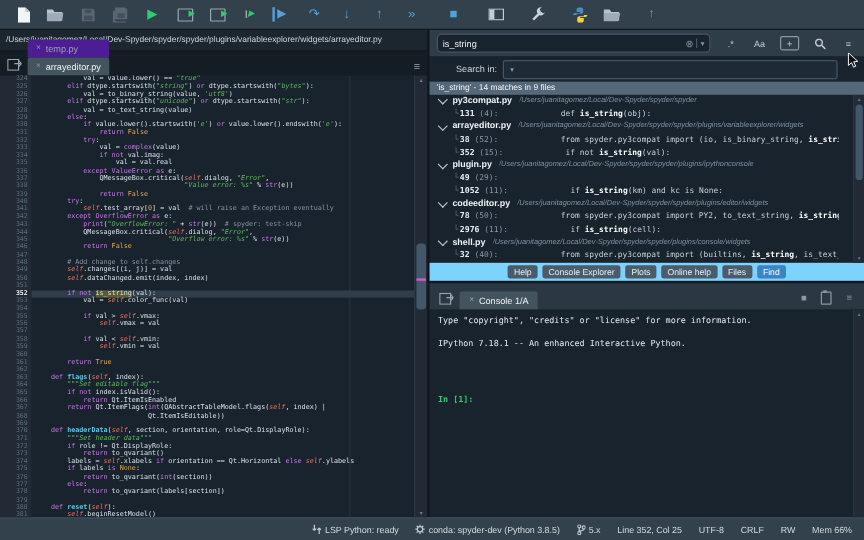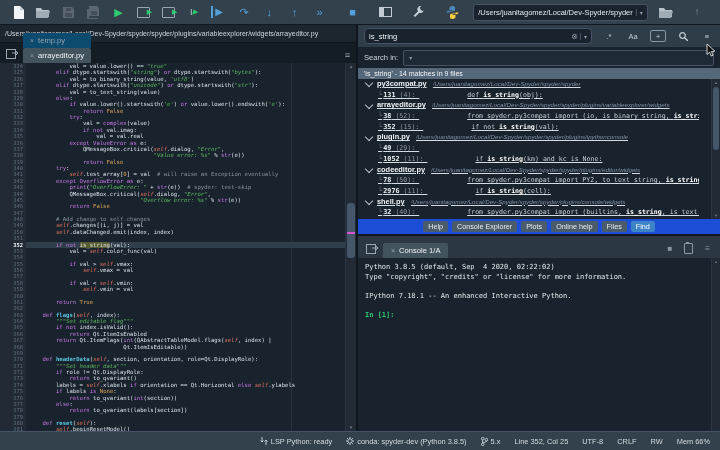--- a/index.html
+++ b/index.html
@@ -22,21 +22,21 @@
   .path-combo .pv{flex:1;font-size:7.5px;color:#e2e8ee;white-space:nowrap;overflow:hidden;}
   .path-combo .caret{color:#8a98a5;font-size:6px;border-left:1px solid #455364;padding-left:3px;}
   
   .main{flex:1;display:flex;min-height:0;}
   .left-pane{width:356px;flex:0 0 356px;display:flex;flex-direction:column;border-right:2px solid #0f161d;}
   .breadcrumb{height:17px;background:#1c262f;border-bottom:1px solid #0f161d;display:flex;align-items:center;
               padding:0 5px;font-size:7px;color:#cdd5dc;white-space:nowrap;overflow:hidden;}
   .etabbar{height:20px;background:#141c24;display:flex;align-items:flex-end;padding:0 2px;flex:0 0 auto;}
   .tab-browse{width:16px;height:14px;margin:0 3px 2px 2px;display:flex;align-items:center;justify-content:center;}
   .etab{height:15px;display:flex;align-items:center;padding:0 7px;margin-right:1px;border-radius:2px 2px 0 0;
-        font-size:7.6px;background:#0c4a6e;color:#97a4ae;}
+        font-size:7.6px;background:#4c1d95;color:#97a4ae;}
   .etab.active{background:#45566366;background:#44545f;color:#f0f4f7;}
   .etab .x{margin-right:4px;font-size:7px;color:#8a98a5;}
   .etab-menu{margin-left:auto;margin-bottom:3px;color:#9aa7b2;font-size:9px;padding:0 4px;}
   
   .editor{flex:1;display:flex;min-height:0;background:#19232D;position:relative;}
   .gutter{width:26px;flex:0 0 26px;background:#222B35;text-align:right;padding-right:3px;box-sizing:border-box;}
   .gutter div{height:6.38px;line-height:6.38px;font:5.4px "DejaVu Sans Mono",monospace;color:#5d6d7c;}
   .gutter div.cur{color:#f2f6f9;font-weight:bold;}
   .code{flex:1;position:relative;overflow:hidden;}
   .edge{position:absolute;left:265px;top:0;bottom:0;width:1px;background:#28323d;}
@@ -59,60 +59,60 @@
   .search-row{height:22px;background:#2f3d49;display:flex;align-items:center;padding:0 6px;gap:4px;}
   .search-box{width:280px;height:14px;background:#19232D;border:1px solid #455364;border-radius:4px;
               display:flex;align-items:center;padding:0 4px;}
   .search-box input{flex:1;background:transparent;border:none;outline:none;color:#eef2f6;
                     font-size:7.6px;font-family:"Liberation Sans",sans-serif;padding:0;}
   .sb-clear{color:#8a98a5;font-size:8px;padding:0 2px;}
   .sb-caret{color:#8a98a5;font-size:6px;border-left:1px solid #455364;padding-left:3px;}
   .s-ico{min-width:14px;height:14px;display:flex;align-items:center;justify-content:center;
          color:#c3ccd4;font-size:7.5px;margin-left:6px;}
   .s-ico.boxed{border:1px solid #8a98a5;border-radius:2px;width:12px;height:10px;font-size:8px;line-height:9px;}
-  .searchin-row{height:21px;display:flex;align-items:center;padding:0 6px;gap:5px;background:#19232D;}
+  .searchin-row{height:21px;display:flex;align-items:center;padding:0 22px;gap:5px;background:#19232D;}
   .searchin-row .lbl{font-size:7.6px;color:#cdd5dc;}
   .si-combo{flex:1;height:14px;background:#1e2a35;border:1px solid #455364;border-radius:2px;
             display:flex;align-items:center;padding:0 5px;}
   .si-combo .val{flex:1;font-size:7.6px;color:#e2e8ee;}
   .si-combo .caret{color:#8a98a5;font-size:6px;}
   .summary{height:11px;line-height:11px;background:#54687A;color:#f2f6f9;font-size:7px;
            padding:0 6px;white-space:nowrap;overflow:hidden;}
-  .results{flex:1;position:relative;overflow:hidden;padding-right:21px;text-decoration:underline;}
+  .results{flex:1;position:relative;overflow:hidden;padding-right:21px;}
   .f-row{height:10.7px;line-height:10.7px;display:flex;align-items:center;padding-left:8px;white-space:nowrap;overflow:hidden;}
   .chev{width:5px;height:5px;border-left:1px solid #b6c0c9;border-bottom:1px solid #b6c0c9;
         transform:rotate(-45deg);margin:-2px 5px 0 0;flex:0 0 5px;}
   .fname{font-size:7.4px;font-weight:bold;color:#eef2f6;margin-right:6px;}
   .fpath{font-size:6.2px;font-style:italic;color:#7f90a2;overflow:hidden;text-overflow:ellipsis;}
   .m-row{height:10.7px;line-height:10.7px;display:flex;align-items:center;padding-left:20px;white-space:pre;overflow:hidden;}
   .elbow{color:#5d6d7c;font-size:7px;margin-right:1px;font-family:"DejaVu Sans Mono",monospace;}
   .mline{font-size:6.8px;font-weight:bold;color:#e8eef3;font-family:"DejaVu Sans Mono",monospace;}
   .mcol{font-size:6.6px;color:#8b98a5;font-family:"DejaVu Sans Mono",monospace;}
   .mcode{font-size:6.6px;color:#c7d0d9;font-family:"DejaVu Sans Mono",monospace;margin-left:48px;}
   .mcode b{color:#ffffff;}
   .r-scroll{position:absolute;top:0;right:0;bottom:0;width:8px;background:#222B35;border-left:1px solid #2a3643;}
   .r-scroll .up,.r-scroll .dn{position:absolute;left:0;right:0;text-align:center;font-size:4px;color:#6b7b88;}
   .r-scroll .up{top:1px;}.r-scroll .dn{bottom:1px;}
   .r-scroll .handle{position:absolute;left:1px;right:1px;top:8px;height:45%;background:#44566a;border-radius:3px;}
-  .pane-tabs{height:15px;flex:0 0 15px;background:#1d4ed8;display:flex;align-items:center;justify-content:center;gap:4px;}
+  .pane-tabs{height:15px;flex:0 0 15px;background:#7dd3fc;display:flex;align-items:center;justify-content:center;gap:4px;}
   .ptab{height:11px;line-height:11px;padding:0 5px;border-radius:2px;background:#4a5c6c;color:#e8ecef;font-size:7.2px;}
   .ptab.active{background:#3d84c6;color:#ffffff;}
   
   .console-pane{flex:1;display:flex;flex-direction:column;min-height:0;}
   .ctabbar{height:22px;flex:0 0 22px;background:#2b3843;display:flex;align-items:flex-end;padding:0 4px;}
   .ctab{height:15px;display:flex;align-items:center;padding:0 8px;border-radius:2px 2px 0 0;
         background:#44545f;color:#eef2f6;font-size:7.6px;margin-bottom:0;}
   .ctab .x{margin-right:4px;font-size:7px;color:#9aa7b2;}
   .c-icons{margin-left:auto;display:flex;align-items:center;gap:12px;margin-bottom:4px;padding-right:6px;}
   .c-ico{color:#8a98a5;font-size:8px;display:flex;align-items:center;}
   .clipboard{width:7px;height:9px;border:1px solid #8a98a5;border-radius:1px;position:relative;}
   .clipboard::before{content:"";position:absolute;left:1px;top:-2px;width:3px;height:2px;background:#8a98a5;}
   .console-body{flex:1;background:#19232D;position:relative;padding:5px 12px 0 7px;overflow:hidden;}
   .con-line{font:7px "DejaVu Sans Mono",monospace;line-height:9.5px;color:#e4e9ee;white-space:pre;}
-  .con-prompt{font:bold 7px "DejaVu Sans Mono",monospace;line-height:9.5px;color:#2ecc71;white-space:pre;}
+  .con-prompt{font:bold 7px "DejaVu Sans Mono",monospace;line-height:9.5px;color:#2ecc71;white-space:pre;margin-top:28px;}
   .c-scroll{position:absolute;top:0;right:0;bottom:0;width:8px;background:#222B35;border-left:1px solid #2a3643;}
   .c-scroll .up{position:absolute;top:1px;left:0;right:0;text-align:center;font-size:4px;color:#6b7b88;}
   
   .statusbar{height:18px;flex:0 0 18px;background:#32414B;border-top:1px solid #455364;
              display:flex;align-items:center;justify-content:flex-end;gap:14px;padding:0 10px;}
   .st-item{display:flex;align-items:center;gap:3px;font-size:7.4px;color:#d5dce2;white-space:nowrap;}
   .st-item svg{display:block;}
   
   .cursor{position:absolute;left:706px;top:44px;z-index:99;}
 </style>
@@ -181,24 +181,20 @@
       <svg width="13" height="13" viewBox="0 0 13 13">
           <path d="M12 3.5a3.4 3.4 0 0 1-4.6 3.2L3 11.1 1.6 9.7l4.4-4.4A3.4 3.4 0 0 1 9.4 0l-1.7 1.7 1.2 2.4 2.4 1.2z" fill="#c8d1d9"></path>
         </svg>
     </span>
     <span class="tb-ico" style="margin-left:8px;">
       <svg width="13" height="13" viewBox="0 0 13 13">
           <path d="M6.5 0c-2.5 0-3 1.2-3 2.2V4h3v.8H2.2C1 4.8.5 6 .5 6.5h3V5.5h3.5c1.3 0 2-.8 2-2V2C9 .8 8.3 0 6.5 0z" fill="#4b8bbe"></path>
           <path d="M6.5 13c2.5 0 3-1.2 3-2.2V9h-3v-.8h4.3c1.2 0 1.7-1.2 1.7-1.7h-3v1h-3.5c-1.3 0-2 .8-2 2v1.5C4 12.2 4.7 13 6.5 13z" fill="#f7ce3e"></path>
         </svg>
     </span>
-    <div class="path-combo">
-      <span class="pv">/Users/juanitagomez/Local/Dev-Spyder/spyder</span>
-      <span class="caret">▾</span>
-    </div>
     <span class="tb-ico">
       <svg width="14" height="11" viewBox="0 0 14 11">
           <path d="M0 1h5l1.5 2H13v7H0z" fill="#b9c3cc"></path>
           <path d="M0 4h14l-2 7H0z" fill="#9fabb5"></path>
         </svg>
     </span>
     <span class="tb-ico g-gray" style="margin-left:6px;font-size:10px;">↑</span>
   </div>
 
   <div class="main">
@@ -440,21 +436,20 @@
           <span class="c-icons">
             <span class="c-ico">■</span>
             <span class="c-ico">
                 <span class="clipboard"></span>
               </span>
             <span class="c-ico">≡</span>
           </span>
         </div>
         <div class="console-body">
           <div id="console-lines">
-              <div class="con-line">Python 3.8.5 (default, Sep  4 2020, 02:22:02)</div>
               <div class="con-line">Type "copyright", "credits" or "license" for more information.</div>
               <div class="con-line"> </div>
               <div class="con-line">IPython 7.18.1 -- An enhanced Interactive Python.</div>
               <div class="con-line"> </div>
             </div>
           <div class="con-prompt">In [1]:</div>
           <div class="c-scroll">
             <span class="up">▲</span>
           </div>
         </div>

